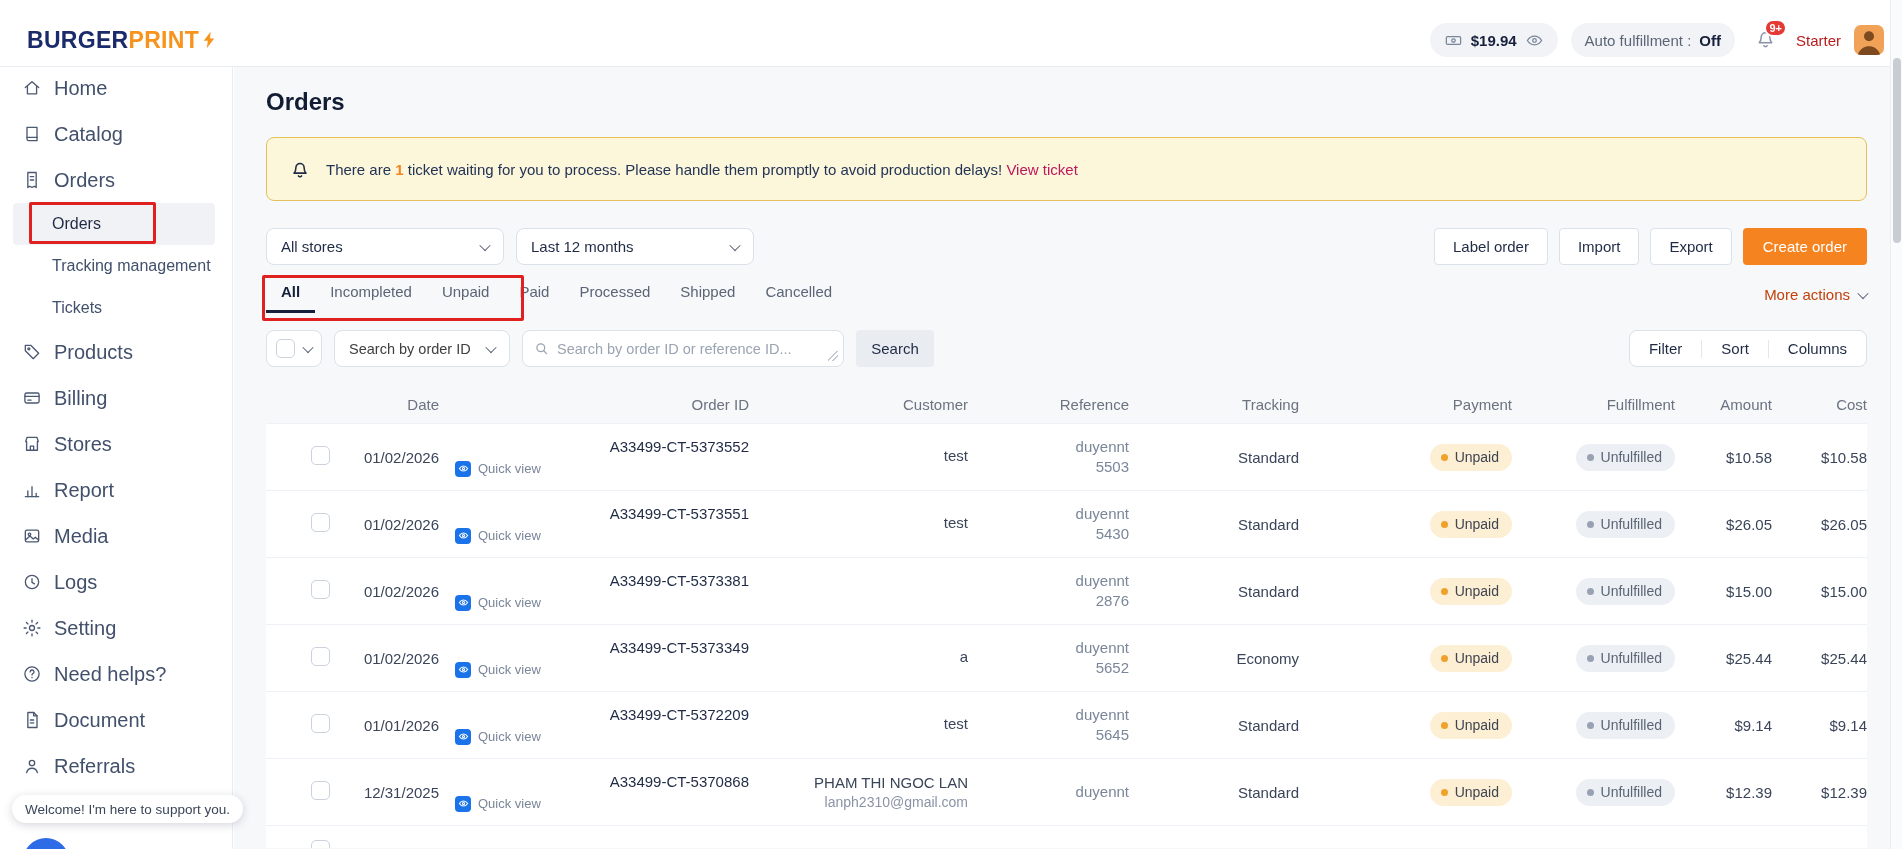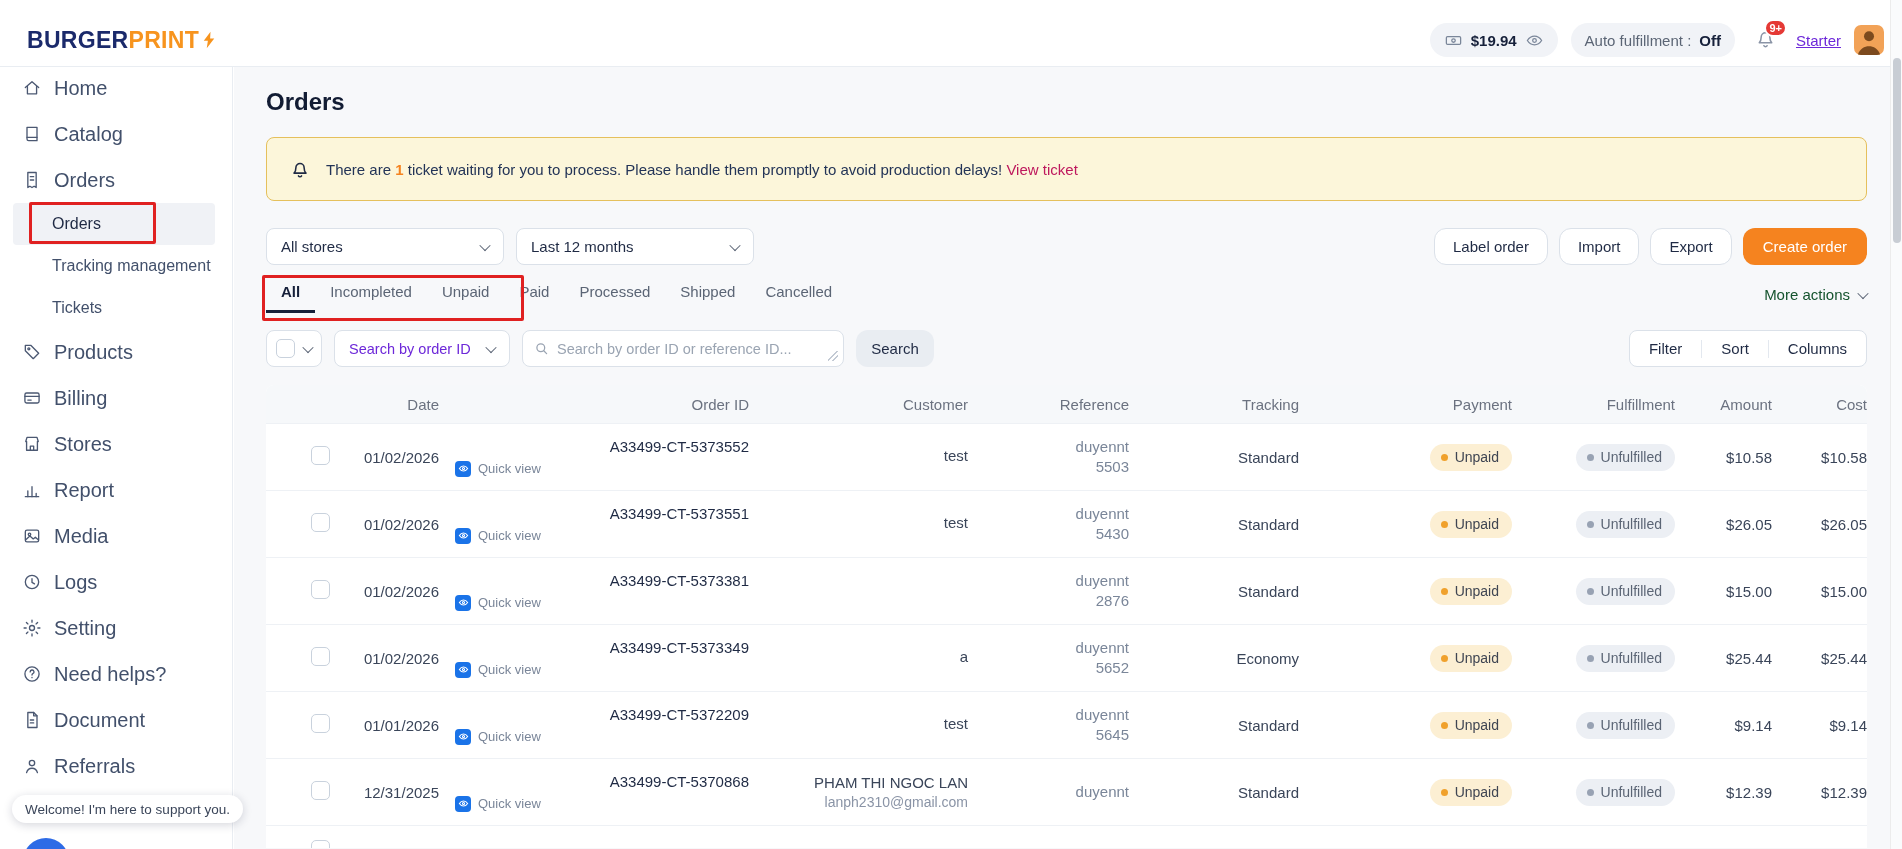--- a/index.html
+++ b/index.html
@@ -19,21 +19,21 @@
           border-radius:17px; padding:0 14px; font-size:15px; color:#1f2a44;justify-content:flex-end; }
   .pill .muted { color:#5b6575; }
   .pill .strong { font-weight:700; color:#16203a; }
   .icon { display:inline-flex; align-items:center; justify-content:center; color:#7a8699; }
   .bell-wrap { position:relative; margin:0 6px; cursor:pointer; }
   .bell-wrap .icon { color:#8a94a6; }
   .notif-badge { position:absolute; top:-8px; right:-10px; min-width:20px; height:18px;
                  background:#e53935; color:#fff; font-size:11px; font-weight:700;
                  border:2px solid #fff; border-radius:10px; display:flex; align-items:center;
                  justify-content:center; padding:0 3px; }
-  .plan { font-size:15px; color:#6d28d9;text-decoration:underline; }
+  .plan { font-size:15px; color:#b91c1c; }
   .avatar { width:30px; height:30px; border-radius:7px; background:#f2a257; overflow:hidden;
             display:flex; align-items:flex-end; justify-content:center; cursor:pointer; }
 
   
   .sidebar { position:absolute; top:53px; left:0; bottom:0; width:233px; background:#fff;
              border-right:1px solid #e9edf2; padding-top:12px; z-index:10; }
   .nav-item { height:46px; display:flex; align-items:center; gap:12px; padding-left:22px;
               font-size:20px; color:#42506b; cursor:pointer; }
   .nav-item .icon { color:#4b5872; }
   .nav-sub { height:42px; display:flex; align-items:center; padding-left:52px; font-size:16px;
@@ -63,39 +63,39 @@
 
   .controls { margin-top:27px; display:flex; align-items:center; }
   .select { height:37px; background:#fff; border:1px solid #dbe1e9; border-radius:8px;
             display:flex; align-items:center; justify-content:space-between; padding:0 14px;
             font-size:15px; color:#1f2a44; cursor:pointer; }
   .sel-store { width:238px; margin-right:12px; }
   .sel-period { width:238px; }
   .caret { width:8px; height:8px; border-right:1.7px solid #5b6575; border-bottom:1.7px solid #5b6575;
            transform:rotate(45deg) translate(-1px,-1px); display:inline-block; }
   .controls .spacer { flex:1; }
-  .btn { height:37px; border-radius:12px; display:flex; align-items:center; justify-content:center;
+  .btn { height:37px; border-radius:4px; display:flex; align-items:center; justify-content:center;
          font-size:15px; cursor:pointer; }
   .btn-light { background:#fff; border:1px solid #dbe1e9; color:#1f2a44; padding:0 18px; margin-left:11px; }
   .btn-primary { background:#f5831f; color:#fff; border:none; padding:0 20px; margin-left:11px; font-weight:500; }
 
   .tabs-row { margin-top:18px; display:flex; align-items:flex-end; justify-content:space-between; position:relative; }
   .tabs { display:flex; }
   .tab { padding:0 15px 10px; font-size:15px; color:#5b6575; border-bottom:3px solid transparent; cursor:pointer; }
   .tab.active { color:#16203a; font-weight:600; border-bottom-color:#16203a; }
-  .more-actions { display:flex; align-items:center; gap:9px; font-size:15px; color:#14532d;
+  .more-actions { display:flex; align-items:center; gap:9px; font-size:15px; color:#c2410c;
                   padding-bottom:10px; cursor:pointer; }
   .anno-tabs { left:28px; top:222px; width:262px; height:46px; }
 
   .search-row { margin-top:17px; display:flex; align-items:center; }
   .check-dd { width:56px; height:37px; background:#fff; border:1px solid #dbe1e9; border-radius:8px;
               display:flex; align-items:center; justify-content:space-between; padding:0 9px; cursor:pointer; }
   .cb { width:19px; height:19px; border:1.5px solid #c9d2dd; border-radius:5px; background:#fff;
         display:inline-block; cursor:pointer; }
-  .sel-searchby { width:176px; margin-left:12px; font-size:14.5px; color:#6d28d9; }
+  .sel-searchby { width:176px; margin-left:12px; font-size:14.5px; color:#404040; }
   .search-input { width:322px; height:37px; margin-left:12px; background:#fff; border:1px solid #dbe1e9;
                   border-radius:8px; display:flex; align-items:center; padding:0 10px; position:relative; }
   .search-input input { border:none; outline:none; flex:1; font-size:14.5px; color:#3f4859;
                         font-family:"Liberation Sans", sans-serif; background:transparent; margin-left:7px; }
   .search-input input::placeholder { color:#9aa4b2; }
   .grip { position:absolute; right:5px; bottom:5px; width:10px; height:10px;
           background:linear-gradient(135deg, transparent 0 45%, #c3cad4 45% 55%, transparent 55% 70%, #c3cad4 70% 80%, transparent 80%); }
   .btn-search { width:78px; margin-left:12px; background:#e9edf2; border:none; color:#1f2a44; }
   .fsc { margin-left:auto; height:37px; background:#fff; border:1px solid #dbe1e9; border-radius:8px;
          display:flex; align-items:center; overflow:hidden; }

